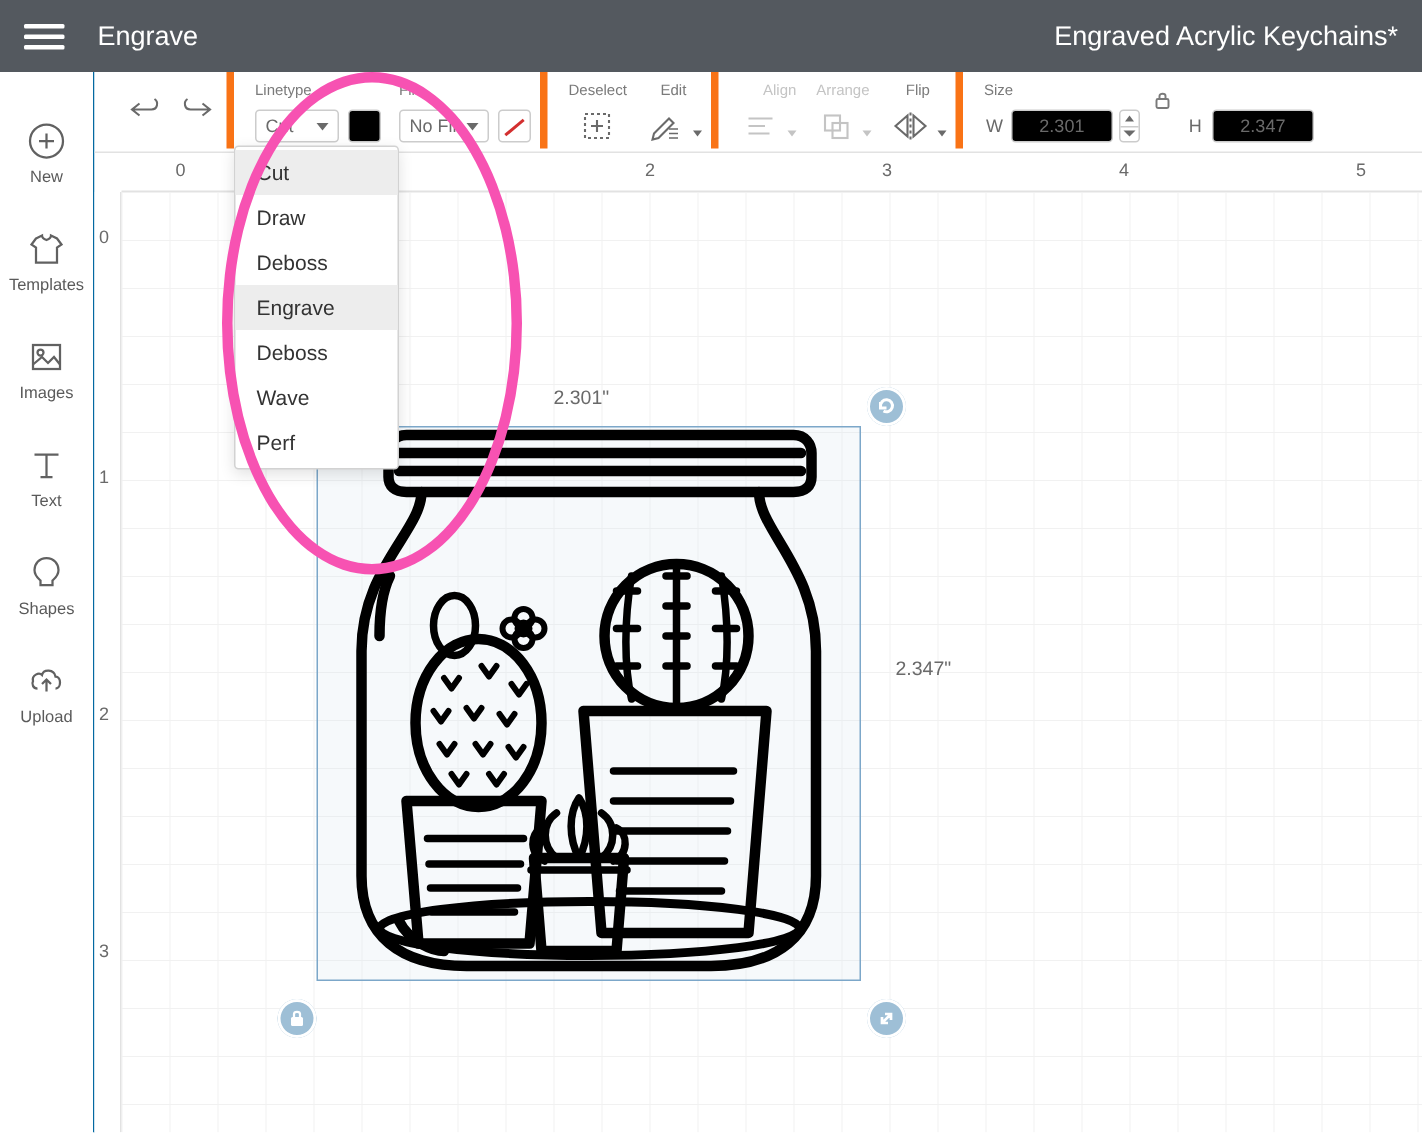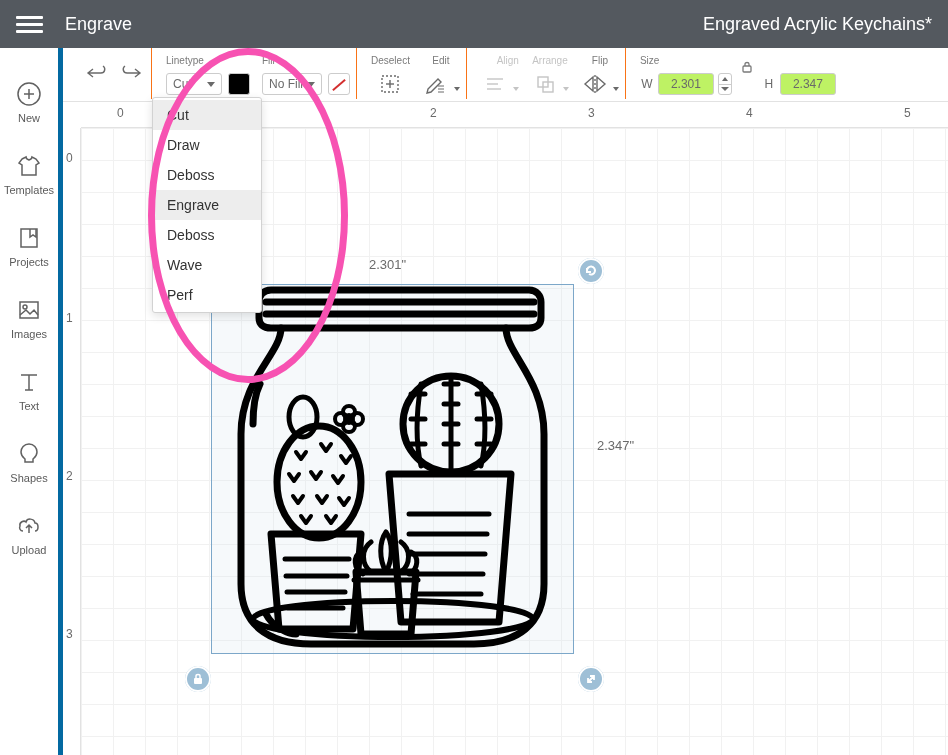--- a/index.html
+++ b/index.html
@@ -35,21 +35,21 @@
     
     .main {
       display: flex;
       height: calc(100% - 48px);
     }
 
     
     .sidebar {
       width: 63px;
       background: #fff;
-      border-right: 5px solid #0369a1;
+      border-right: 1px solid #0369a1;
       display: flex;
       flex-direction: column;
       padding-top: 18px;
     }
     .sidebar-item {
       display: flex;
       flex-direction: column;
       align-items: center;
       padding: 14px 4px;
       cursor: pointer;
@@ -89,21 +89,21 @@
       z-index: 50;
     }
     .tool-group {
       display: flex;
       flex-direction: column;
       padding: 0 6px;
       height: 100%;
       justify-content: flex-end;
       position: relative;
     }
-    .tool-group.bl { border-left: 1px solid #f97316; }
+    .tool-group.bl { border-left: 5px solid #f97316; }
     .tool-label { font-size: 10px; color: #7a7a7a; margin-bottom: 1px; height: 14px; line-height: 14px; }
     .tool-body { height: 30px; display: flex; align-items: center; gap: 6px; }
 
     .undo-redo { display: flex; align-items: center; gap: 6px; padding: 0 6px 4px 12px; height: 100%; align-items: center; }
     .undo-redo svg { stroke: #6a6a6a; fill: none; stroke-width: 2; }
     .redo svg { stroke: #c4c4c4; }
 
     .select {
       border: 1px solid #ccc;
       border-radius: 3px;
@@ -131,22 +131,22 @@
     }
 
     .icon-btn { width: 28px; height: 28px; display:flex; align-items:center; justify-content:center; cursor:pointer; }
     .icon-btn svg { stroke:#6a6a6a; fill:none; stroke-width:1.4; }
     .icon-btn.disabled svg { stroke:#c4c4c4; }
     .mini-tri { width:0; height:0; border-left:3px solid transparent; border-right:3px solid transparent; border-top:4px solid #6a6a6a; margin-left:-2px; margin-top:10px; }
 
     .size-row { display:flex; align-items:center; gap:4px; }
     .dim-label { font-size: 12px; color: #6a6a6a; width:14px; text-align:center; }
     .dim-input {
-      border: 1px solid #ccc; border-radius: 3px; height: 22px; width: 56px;
-      font-size: 12px; padding: 0 3px; display:flex; align-items:center; justify-content:center; background:#bef264;
+      border: 1px solid #ccc; border-radius: 3px; height: 22px; width: 68px;
+      font-size: 12px; padding: 0 3px; display:flex; align-items:center; justify-content:center; background:#000000;
     }
     .steppers { display:flex; flex-direction:column; border:1px solid #ccc; border-radius:3px; height:22px; width:14px; }
     .steppers div { flex:1; display:flex; align-items:center; justify-content:center; }
     .steppers div:first-child { border-bottom:1px solid #ccc; }
     .lock-icon { color:#7a7a7a; padding: 0 2px; }
 
     
     .dropdown {
       position: absolute;
       top: 49px;
@@ -239,29 +239,20 @@
       </div>
       <div class="sidebar-label">New</div>
     </div>
     <div class="sidebar-item">
       <div class="sidebar-icon">
         <svg width="26" height="26" viewBox="0 0 26 26">
             <path d="M6 6 L10 4 C10 6 13 7 13 7 C13 7 16 6 16 4 L20 6 L23 10 L20 12 L20 22 L6 22 L6 12 L3 10 Z"></path>
           </svg>
       </div>
       <div class="sidebar-label">Templates</div>
-    </div>
-    <div class="sidebar-item">
-      <div class="sidebar-icon">
-        <svg width="26" height="26" viewBox="0 0 26 26">
-            <rect x="5" y="4" width="16" height="18"></rect>
-            <path d="M14 4 L14 12 L17 10 L20 12 L20 4"></path>
-          </svg>
-      </div>
-      <div class="sidebar-label">Projects</div>
     </div>
     <div class="sidebar-item">
       <div class="sidebar-icon">
         <svg width="26" height="26" viewBox="0 0 26 26">
             <rect x="4" y="5" width="18" height="16"></rect>
             <circle cx="9" cy="10" r="2"></circle>
             <path d="M4 18 L10 13 L14 17 L18 13 L22 18"></path>
           </svg>
       </div>
       <div class="sidebar-label">Images</div>

